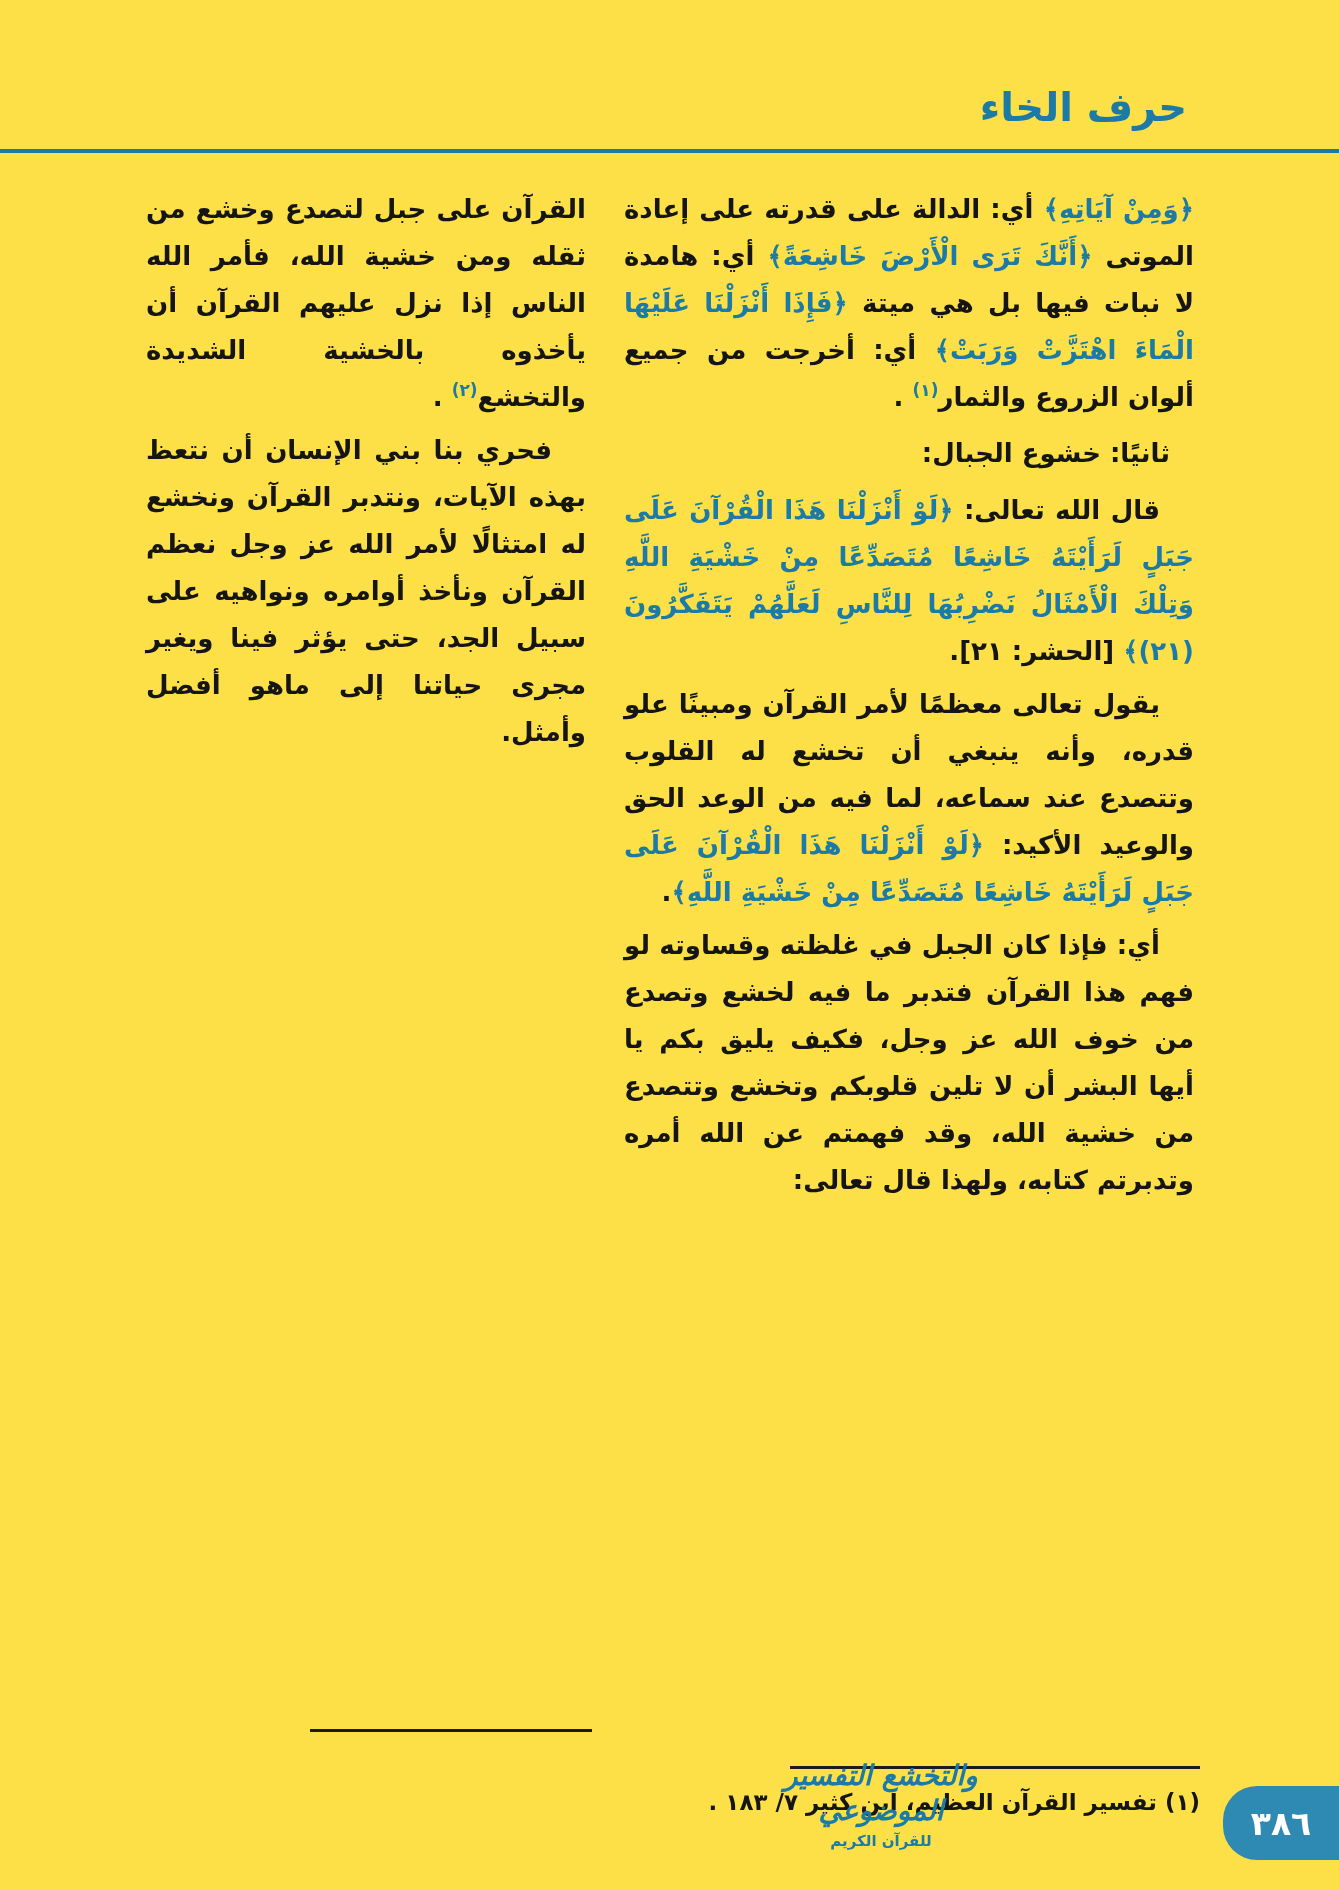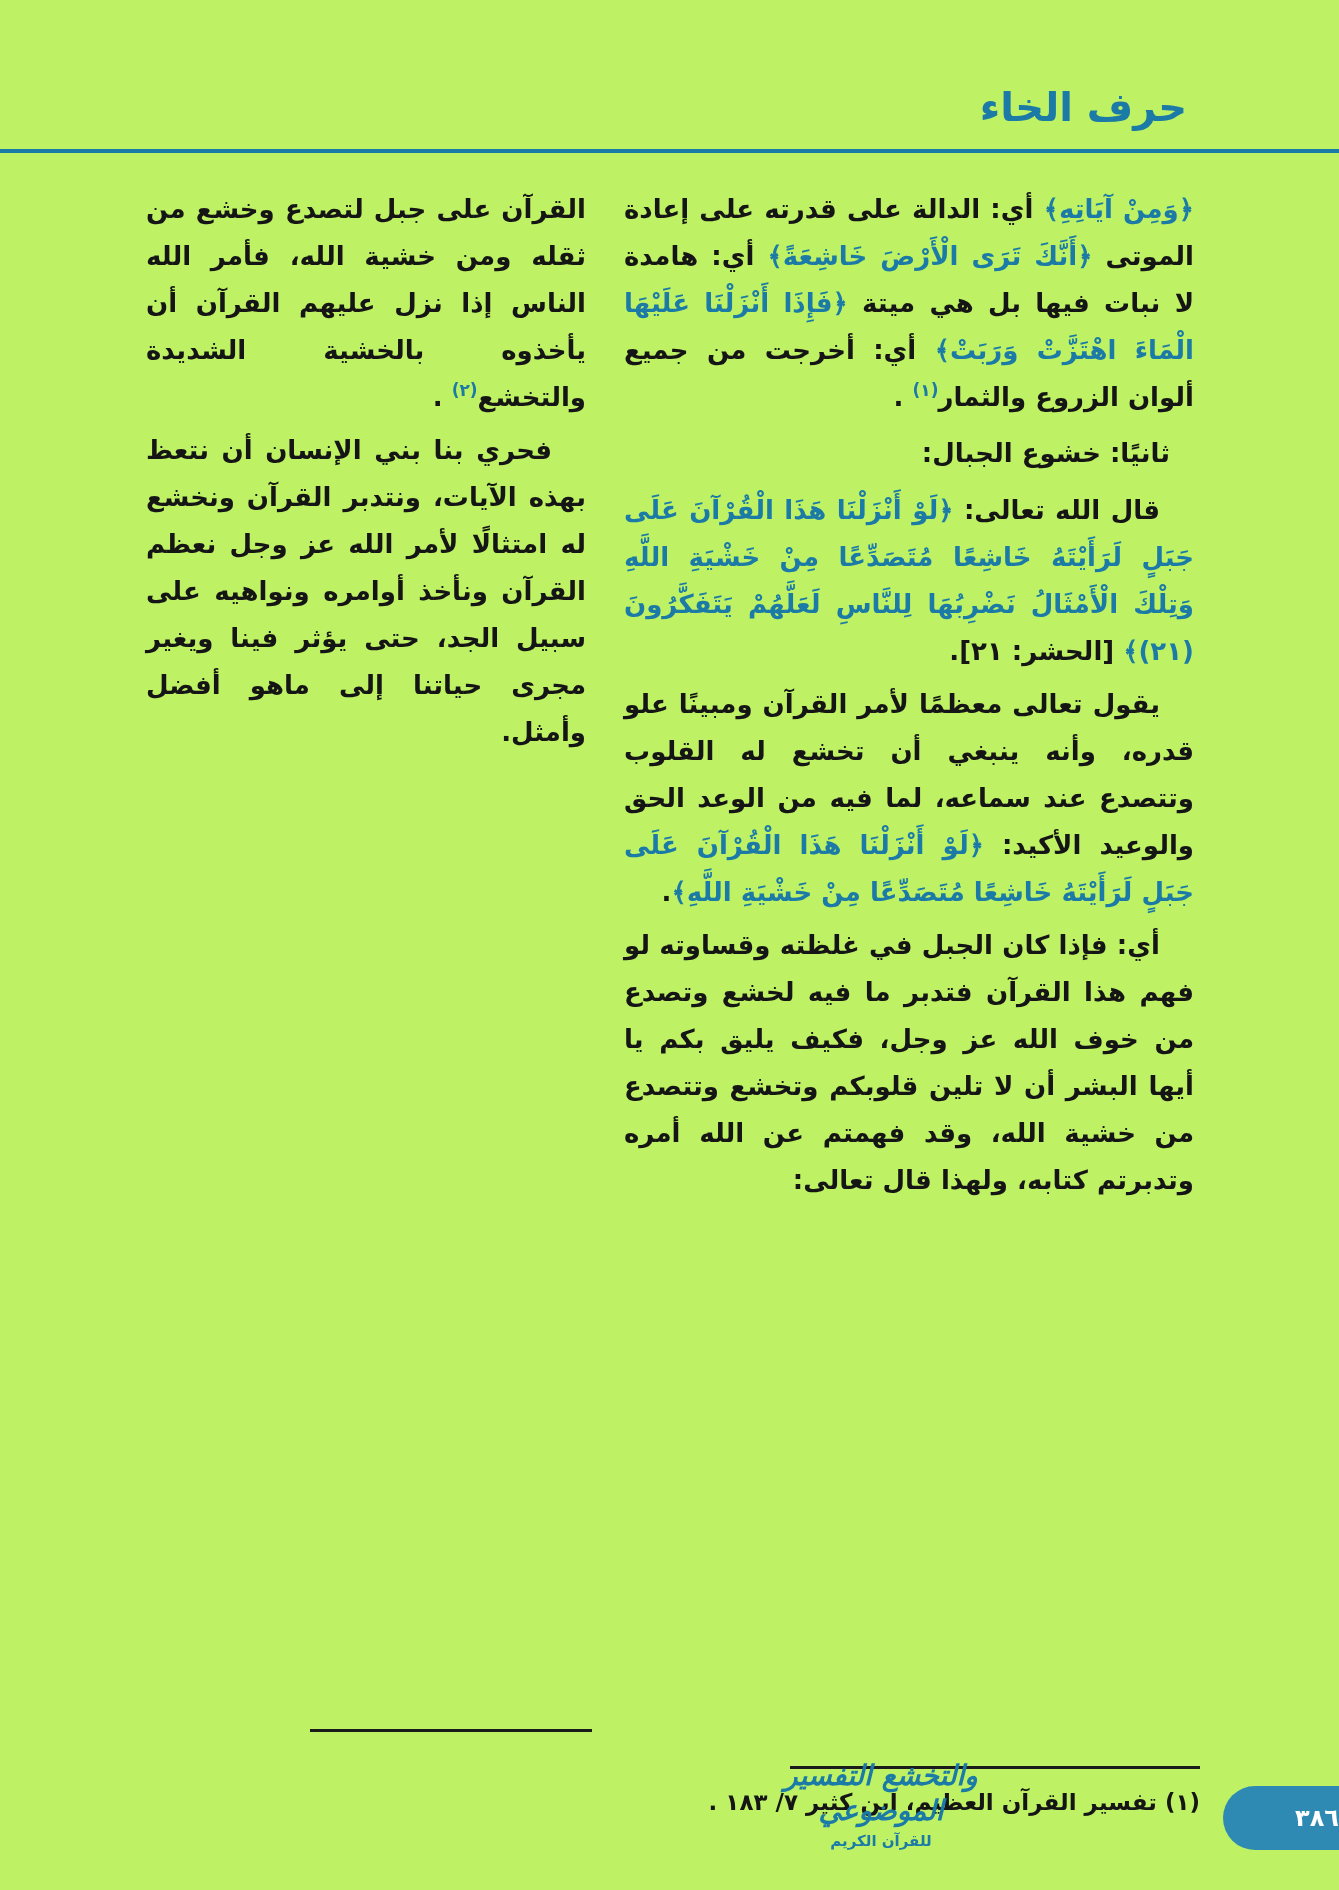--- a/index.html
+++ b/index.html
@@ -1,20 +1,20 @@
 <!DOCTYPE html>
 <html lang="ar" dir="rtl"><head>
 <meta charset="utf-8">
 <style>
   :root { --accent:#1c7ba6; --badge:#2e8ab2; --ink:#151515; }
   * { box-sizing:border-box; }
   html,body { margin:0; padding:0; background:#ffffff; }
   .page {
     position:relative; width:1339px; height:1890px; margin:0 auto;
-    background:#bef264; overflow:hidden;
+    background:#fde047; overflow:hidden;
     font-family:"DejaVu Sans", sans-serif; direction:rtl;
   }
   .header-title {
     position:absolute; top:84px; right:152px;
     font-size:40px; font-weight:bold; color:var(--accent);
     letter-spacing:1px;
   }
   .header-rule {
     position:absolute; top:149px; left:0; width:1339px; height:4px;
     background:var(--accent);
@@ -42,24 +42,24 @@
     position:absolute; color:var(--ink);
     font-size:23px; line-height:34px; font-weight:bold; text-align:right;
   }
   .fn-right { right:139px; top:1726px; width:582px;margin-top:40px; }
   .fn-left  { left:140px;  top:1729px; width:452px; }
   .fn-rule { height:3px; background:#1b1b1b; margin-bottom:16px; }
   .fn-rule.r { width:410px; }
   .fn-rule.l { width:282px; }
   .fn-text .marker { margin-left:8px; color:var(--ink); }
   .badge {
-    position:absolute; top:1786px; right:0; width:116px; height:64px;
+    position:absolute; top:1786px; right:0; width:116px; height:74px;
     background:var(--badge); border-radius:34px 0 0 34px;
-    color:#ffffff; font-size:24px; font-weight:bold;
-    display:flex; align-items:center; justify-content:flex-start;
+    color:#ffffff; font-size:33px; font-weight:bold;
+    display:flex; align-items:center; justify-content:center;
   }
   .logo {
     position:absolute; top:1758px; right:328px; width:260px;
     text-align:center; color:var(--accent);
   }
   .logo .l1 {
     font-size:28px; font-weight:bold; font-style:italic; line-height:1.25;
   }
   .logo .l2 { font-size:15px; font-weight:bold; margin-top:4px; }
 </style>

